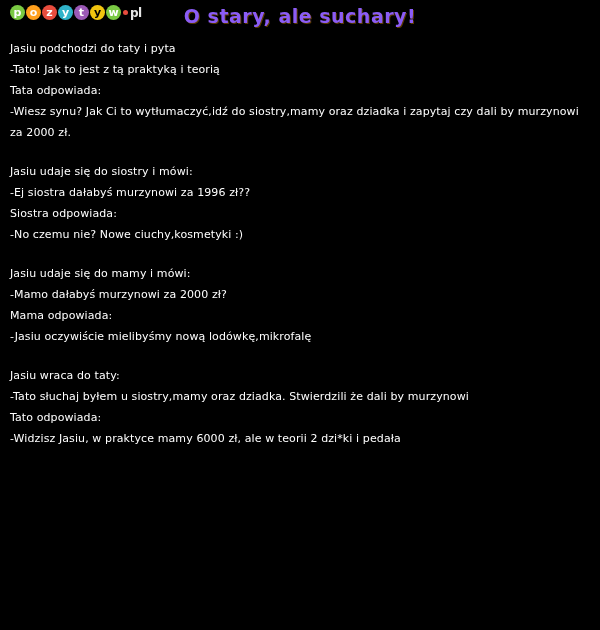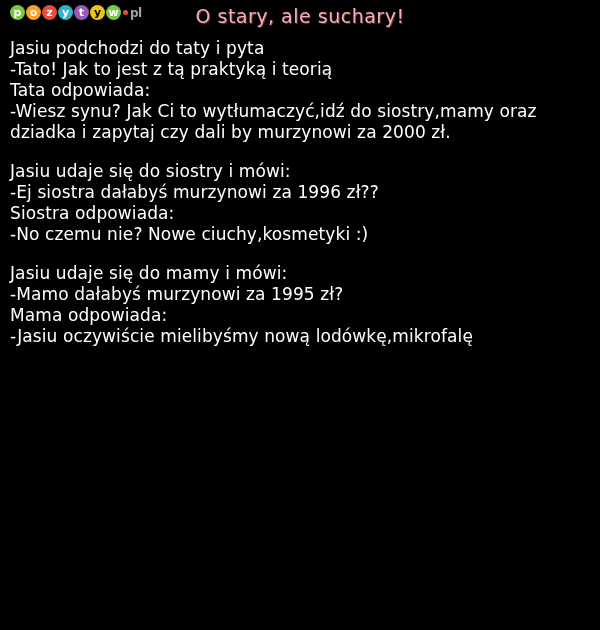--- a/index.html
+++ b/index.html
@@ -58,41 +58,41 @@
   .logo .c7 { background: #7ac943; }
   .logo .dot {
     display: inline-block;
     width: 5px;
     height: 5px;
     border-radius: 50%;
     background: #e84c3d;
     margin: 0 2px 0 1px;
   }
   .logo .tld {
-    color: #a3a3a3;
+    color: #e5e5e5;
     font-size: 12px;
     font-weight: bold;
     letter-spacing: -0.5px;
   }
   .title {
     width: 100%;
     text-align: center;
-    color: #f9a8d4;
+    color: #8b5cf6;
     font-family: "DejaVu Sans", sans-serif;
-    font-weight: normal;
+    font-weight: bold;
     font-size: 19px;
     letter-spacing: 0.5px;
     text-shadow: 1px 1px 0 #5a3a00;
   }
   
   .content {
     padding: 6px 10px 0 10px;
     color: #ffffff;
     font-family: "DejaVu Sans", sans-serif;
-    font-size: 17px;
+    font-size: 11px;
     line-height: 21px;
     letter-spacing: 0.1px;
   }
   .para {
     margin: 0 0 18px 0;
     white-space: pre-wrap;
   }
   .para:last-child { margin-bottom: 0; }
 </style>
 </head>
@@ -120,18 +120,22 @@
   <div class="content">
     <p class="para">Jasiu podchodzi do taty i pyta
 -Tato! Jak to jest z tą praktyką i teorią
 Tata odpowiada:
 -Wiesz synu? Jak Ci to wytłumaczyć,idź do siostry,mamy oraz dziadka i zapytaj czy dali by murzynowi za 2000 zł.</p>
     <p class="para">Jasiu udaje się do siostry i mówi:
 -Ej siostra dałabyś murzynowi za 1996 zł??
 Siostra odpowiada:
 -No czemu nie? Nowe ciuchy,kosmetyki :)</p>
     <p class="para">Jasiu udaje się do mamy i mówi:
--Mamo dałabyś murzynowi za 1995 zł?
+-Mamo dałabyś murzynowi za 2000 zł?
 Mama odpowiada:
 -Jasiu oczywiście mielibyśmy nową lodówkę,mikrofalę</p>
+    <p class="para">Jasiu wraca do taty:
+-Tato słuchaj byłem u siostry,mamy oraz dziadka. Stwierdzili że dali by murzynowi
+Tato odpowiada:
+-Widzisz Jasiu, w praktyce mamy 6000 zł, ale w teorii 2 dzi*ki i pedała</p>
   </div>
 
 </div>
 
 </body></html>

